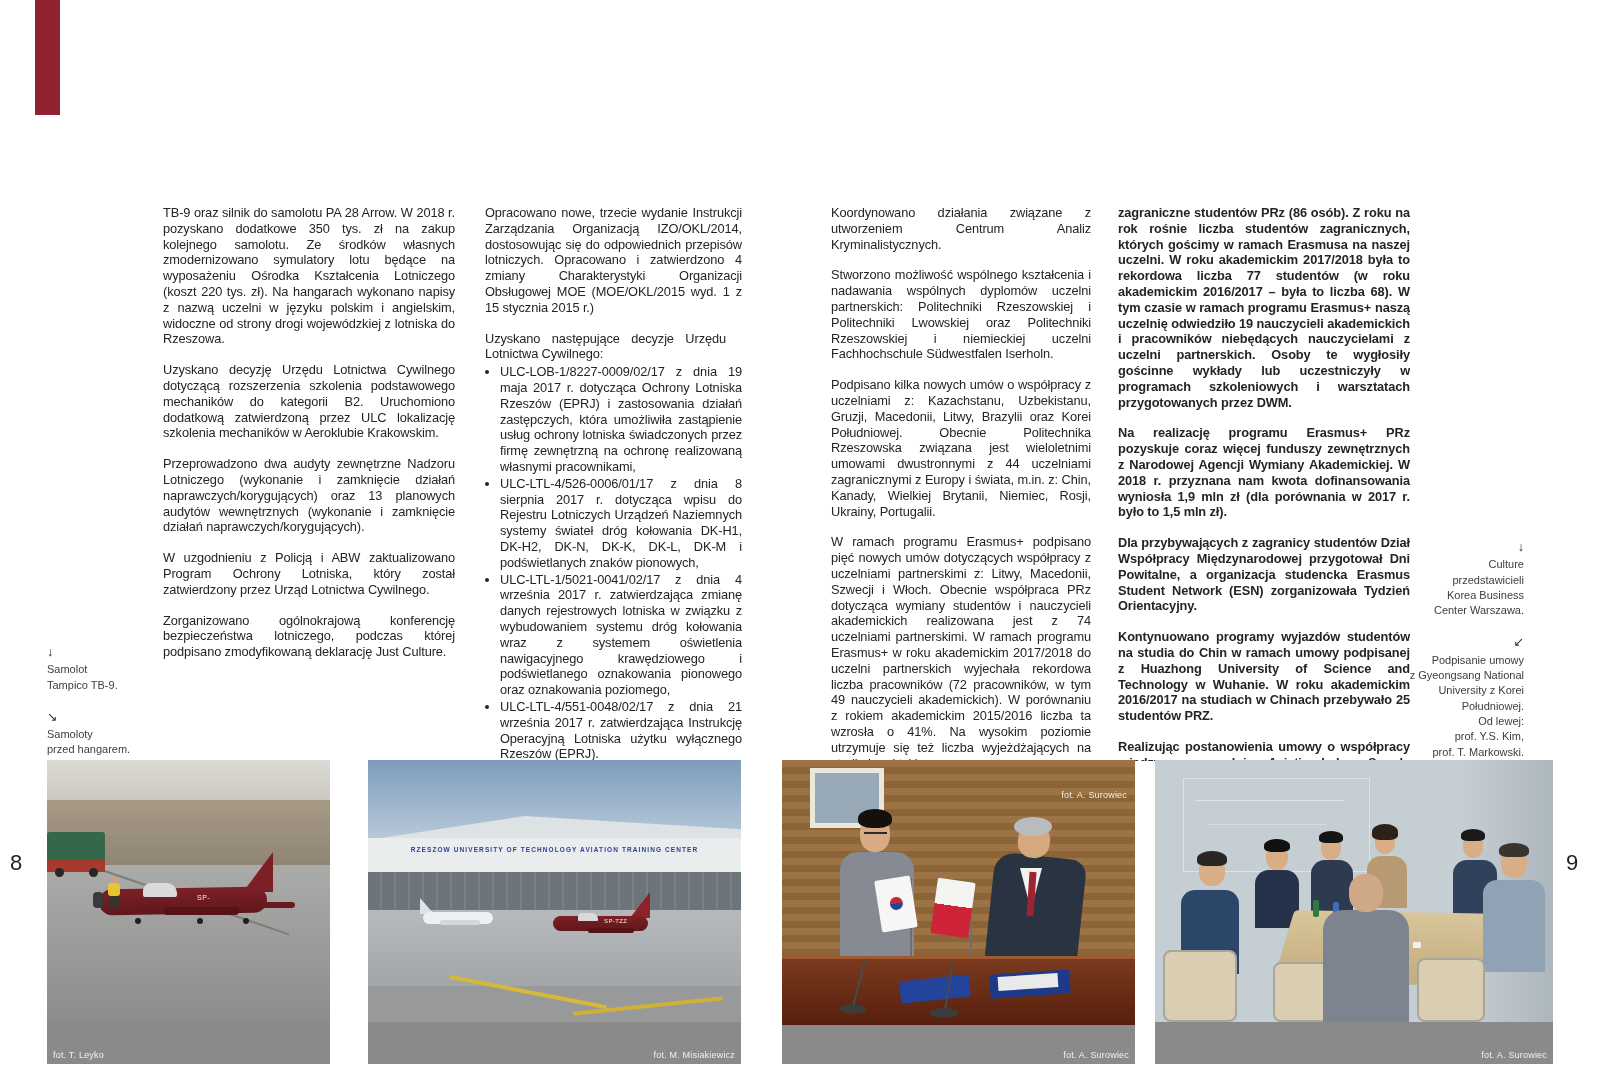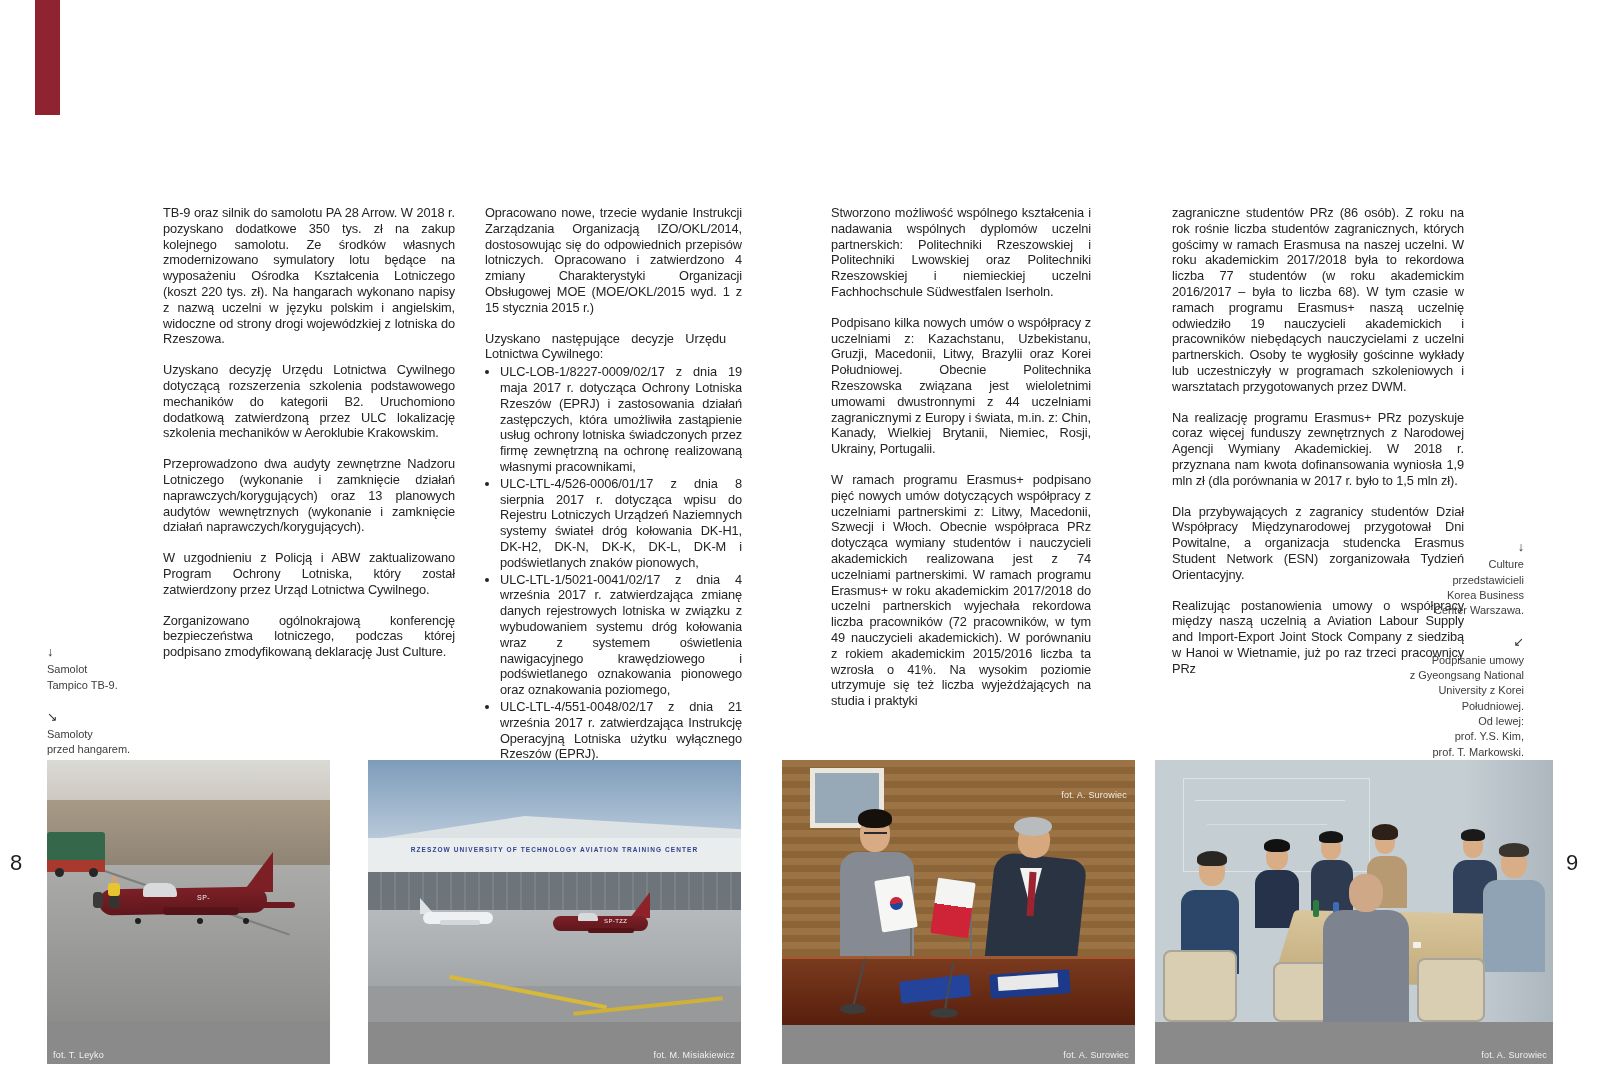--- a/index.html
+++ b/index.html
@@ -12,21 +12,21 @@
 
   
   .col{position:absolute;top:205px;color:#242424;font-size:12.8px;line-height:15.8px;letter-spacing:-0.1px;text-align:justify;overflow:hidden;height:556px;}
   .col p{margin:0 0 15px 0;}
   .col p.lead{margin:0 16px 2px 0;}
   .col ul.bullets{margin:0;padding:0 0 0 15px;list-style:disc;}
   .col ul.bullets li{margin:0 0 1px 0;text-align:justify;}
   #col1{left:163px;width:292px;}
   #col2{left:485px;width:257px;}
   #col3{left:831px;width:260px;}
-  #col4{left:1172px;width:292px;}
+  #col4{left:1118px;width:292px;font-weight:bold;}
 
   
   .cap-group{font-size:11px;line-height:15.3px;color:#3d3d3d;}
   .caption{margin-bottom:17px;}
   .cap-arrow{font-size:12.5px;margin-bottom:2px;color:#2f2f2f;}
   #caps-left{left:47px;top:645px;width:110px;text-align:left;}
   #caps-right{left:1392px;top:540px;width:132px;text-align:right;}
 
   
   .pagenum{top:850px;font-size:22px;color:#1f1f1f;}
@@ -164,28 +164,30 @@
       <p>Opracowano nowe, trzecie wydanie Instrukcji Zarządzania Organizacją IZO/OKL/2014, dostosowując się do odpowiednich przepisów lotniczych. Opracowano i zatwierdzono 4 zmiany Charakterystyki Organizacji Obsługowej MOE (MOE/OKL/2015 wyd. 1 z 15 stycznia 2015 r.)</p>
       <p class="lead">Uzyskano następujące decyzje Urzędu Lotnictwa Cywilnego:</p>
       <ul class="bullets">
         <li>ULC-LOB-1/8227-0009/02/17 z dnia 19 maja 2017 r. dotycząca Ochrony Lotniska Rzeszów (EPRJ) i zastosowania działań zastępczych, która umożliwiła zastąpienie usług ochrony lotniska świadczonych przez firmę zewnętrzną na ochronę realizowaną własnymi pracownikami,</li>
         <li>ULC-LTL-4/526-0006/01/17 z dnia 8 sierpnia 2017 r. dotycząca wpisu do Rejestru Lotniczych Urządzeń Naziemnych systemy świateł dróg kołowania DK-H1, DK-H2, DK-N, DK-K, DK-L, DK-M i podświetlanych znaków pionowych,</li>
         <li>ULC-LTL-1/5021-0041/02/17 z dnia 4 września 2017 r. zatwierdzająca zmianę danych rejestrowych lotniska w związku z wybudowaniem systemu dróg kołowania wraz z systemem oświetlenia nawigacyjnego krawędziowego i podświetlanego oznakowania pionowego oraz oznakowania poziomego,</li>
         <li>ULC-LTL-4/551-0048/02/17 z dnia 21 września 2017 r. zatwierdzająca Instrukcję Operacyjną Lotniska użytku wyłącznego Rzeszów (EPRJ).</li>
       </ul>
     </div>
   <div class="col" id="col3">
+      <p>Koordynowano działania związane z utworzeniem Centrum Analiz Kryminalistycznych.</p>
       <p>Stworzono możliwość wspólnego kształcenia i nadawania wspólnych dyplomów uczelni partnerskich: Politechniki Rzeszowskiej i Politechniki Lwowskiej oraz Politechniki Rzeszowskiej i niemieckiej uczelni Fachhochschule Südwestfalen Iserholn.</p>
       <p>Podpisano kilka nowych umów o współpracy z uczelniami z: Kazachstanu, Uzbekistanu, Gruzji, Macedonii, Litwy, Brazylii oraz Korei Południowej. Obecnie Politechnika Rzeszowska związana jest wieloletnimi umowami dwustronnymi z 44 uczelniami zagranicznymi z Europy i świata, m.in. z: Chin, Kanady, Wielkiej Brytanii, Niemiec, Rosji, Ukrainy, Portugalii.</p>
       <p>W ramach programu Erasmus+ podpisano pięć nowych umów dotyczących współpracy z uczelniami partnerskimi z: Litwy, Macedonii, Szwecji i Włoch. Obecnie współpraca PRz dotycząca wymiany studentów i nauczycieli akademickich realizowana jest z 74 uczelniami partnerskimi. W ramach programu Erasmus+ w roku akademickim 2017/2018 do uczelni partnerskich wyjechała rekordowa liczba pracowników (72 pracowników, w tym 49 nauczycieli akademickich). W porównaniu z rokiem akademickim 2015/2016 liczba ta wzrosła o 41%. Na wysokim poziomie utrzymuje się też liczba wyjeżdżających na studia i praktyki</p>
     </div>
   <div class="col" id="col4">
       <p>zagraniczne studentów PRz (86 osób). Z roku na rok rośnie liczba studentów zagranicznych, których gościmy w ramach Erasmusa na naszej uczelni. W roku akademickim 2017/2018 była to rekordowa liczba 77 studentów (w roku akademickim 2016/2017 – była to liczba 68). W tym czasie w ramach programu Erasmus+ naszą uczelnię odwiedziło 19 nauczycieli akademickich i pracowników niebędących nauczycielami z uczelni partnerskich. Osoby te wygłosiły gościnne wykłady lub uczestniczyły w programach szkoleniowych i warsztatach przygotowanych przez DWM.</p>
       <p>Na realizację programu Erasmus+ PRz pozyskuje coraz więcej funduszy zewnętrznych z Narodowej Agencji Wymiany Akademickiej. W 2018 r. przyznana nam kwota dofinansowania wyniosła 1,9 mln zł (dla porównania w 2017 r. było to 1,5 mln zł).</p>
       <p>Dla przybywających z zagranicy studentów Dział Współpracy Międzynarodowej przygotował Dni Powitalne, a organizacja studencka Erasmus Student Network (ESN) zorganizowała Tydzień Orientacyjny.</p>
+      <p>Kontynuowano programy wyjazdów studentów na studia do Chin w ramach umowy podpisanej z Huazhong University of Science and Technology w Wuhanie. W roku akademickim 2016/2017 na studiach w Chinach przebywało 25 studentów PRZ.</p>
       <p>Realizując postanowienia umowy o współpracy między naszą uczelnią a Aviation Labour Supply and Import-Export Joint Stock Company z siedzibą w Hanoi w Wietnamie, już po raz trzeci pracownicy PRz</p>
     </div>
 
   <div class="a cap-group" id="caps-left">
       <div class="caption">
         <div class="cap-arrow">↓</div>
         <div class="cap-line">Samolot</div>
         <div class="cap-line">Tampico TB-9.</div>
       </div>
       <div class="caption">

